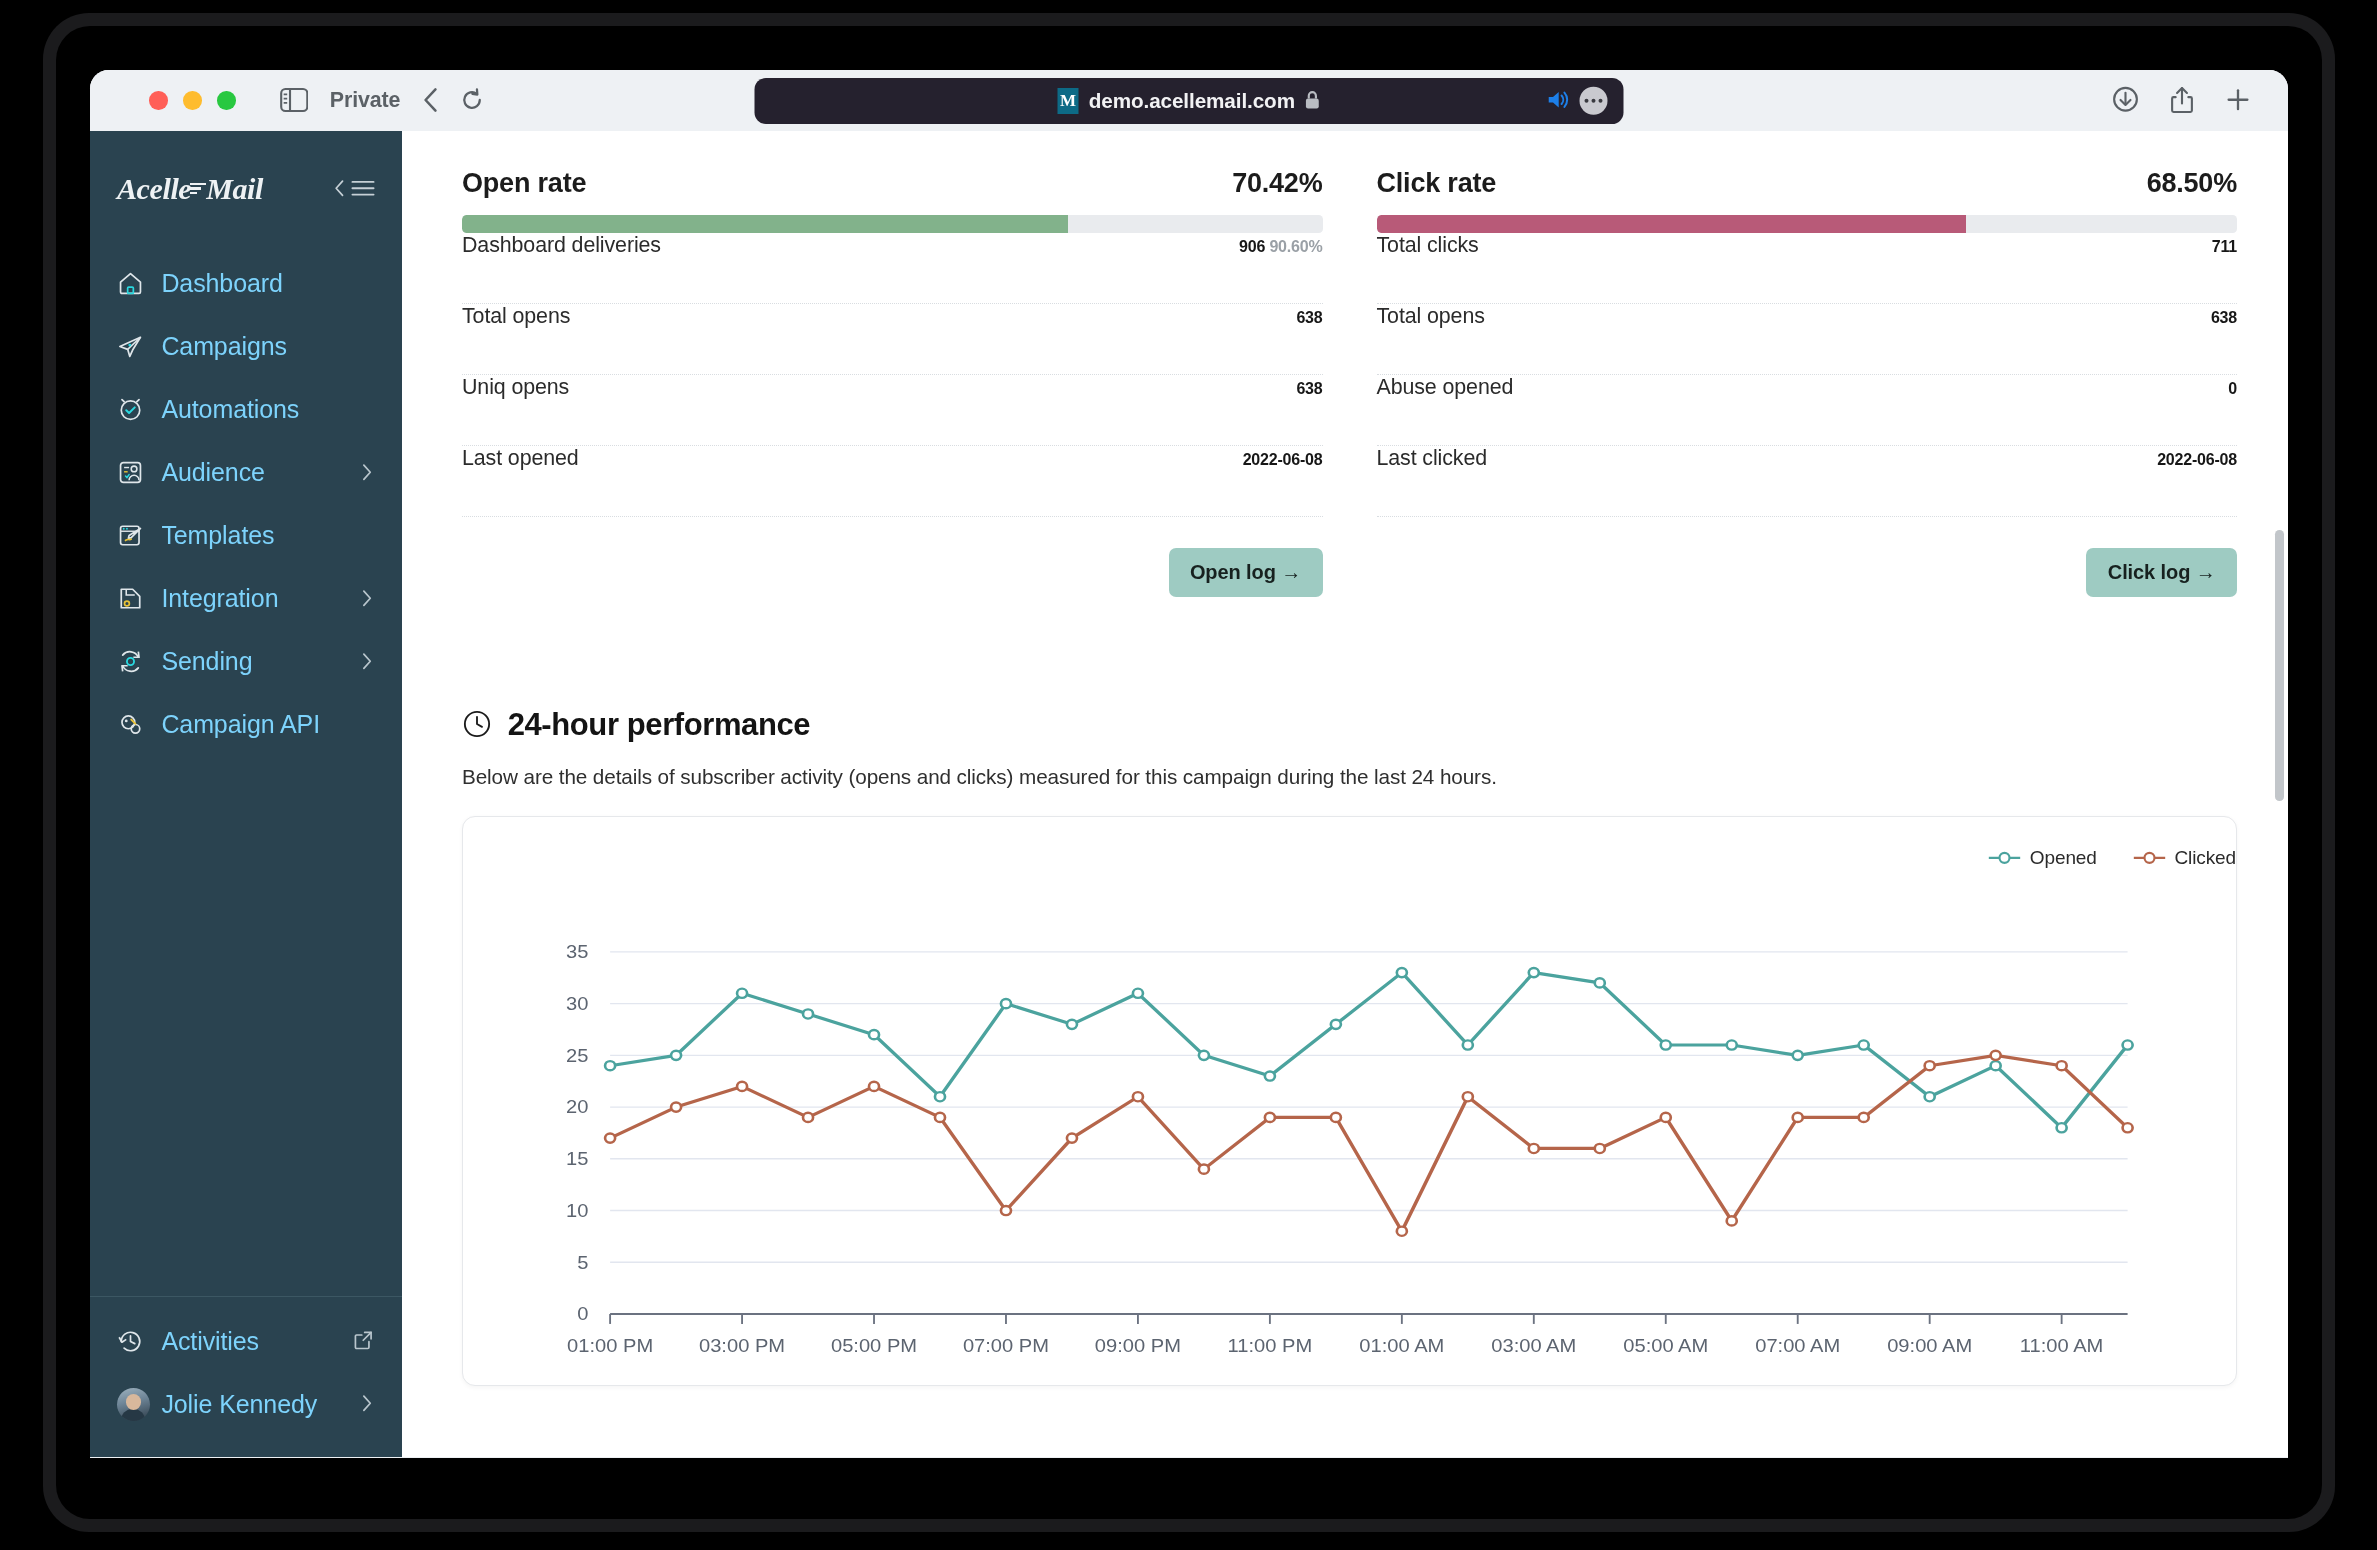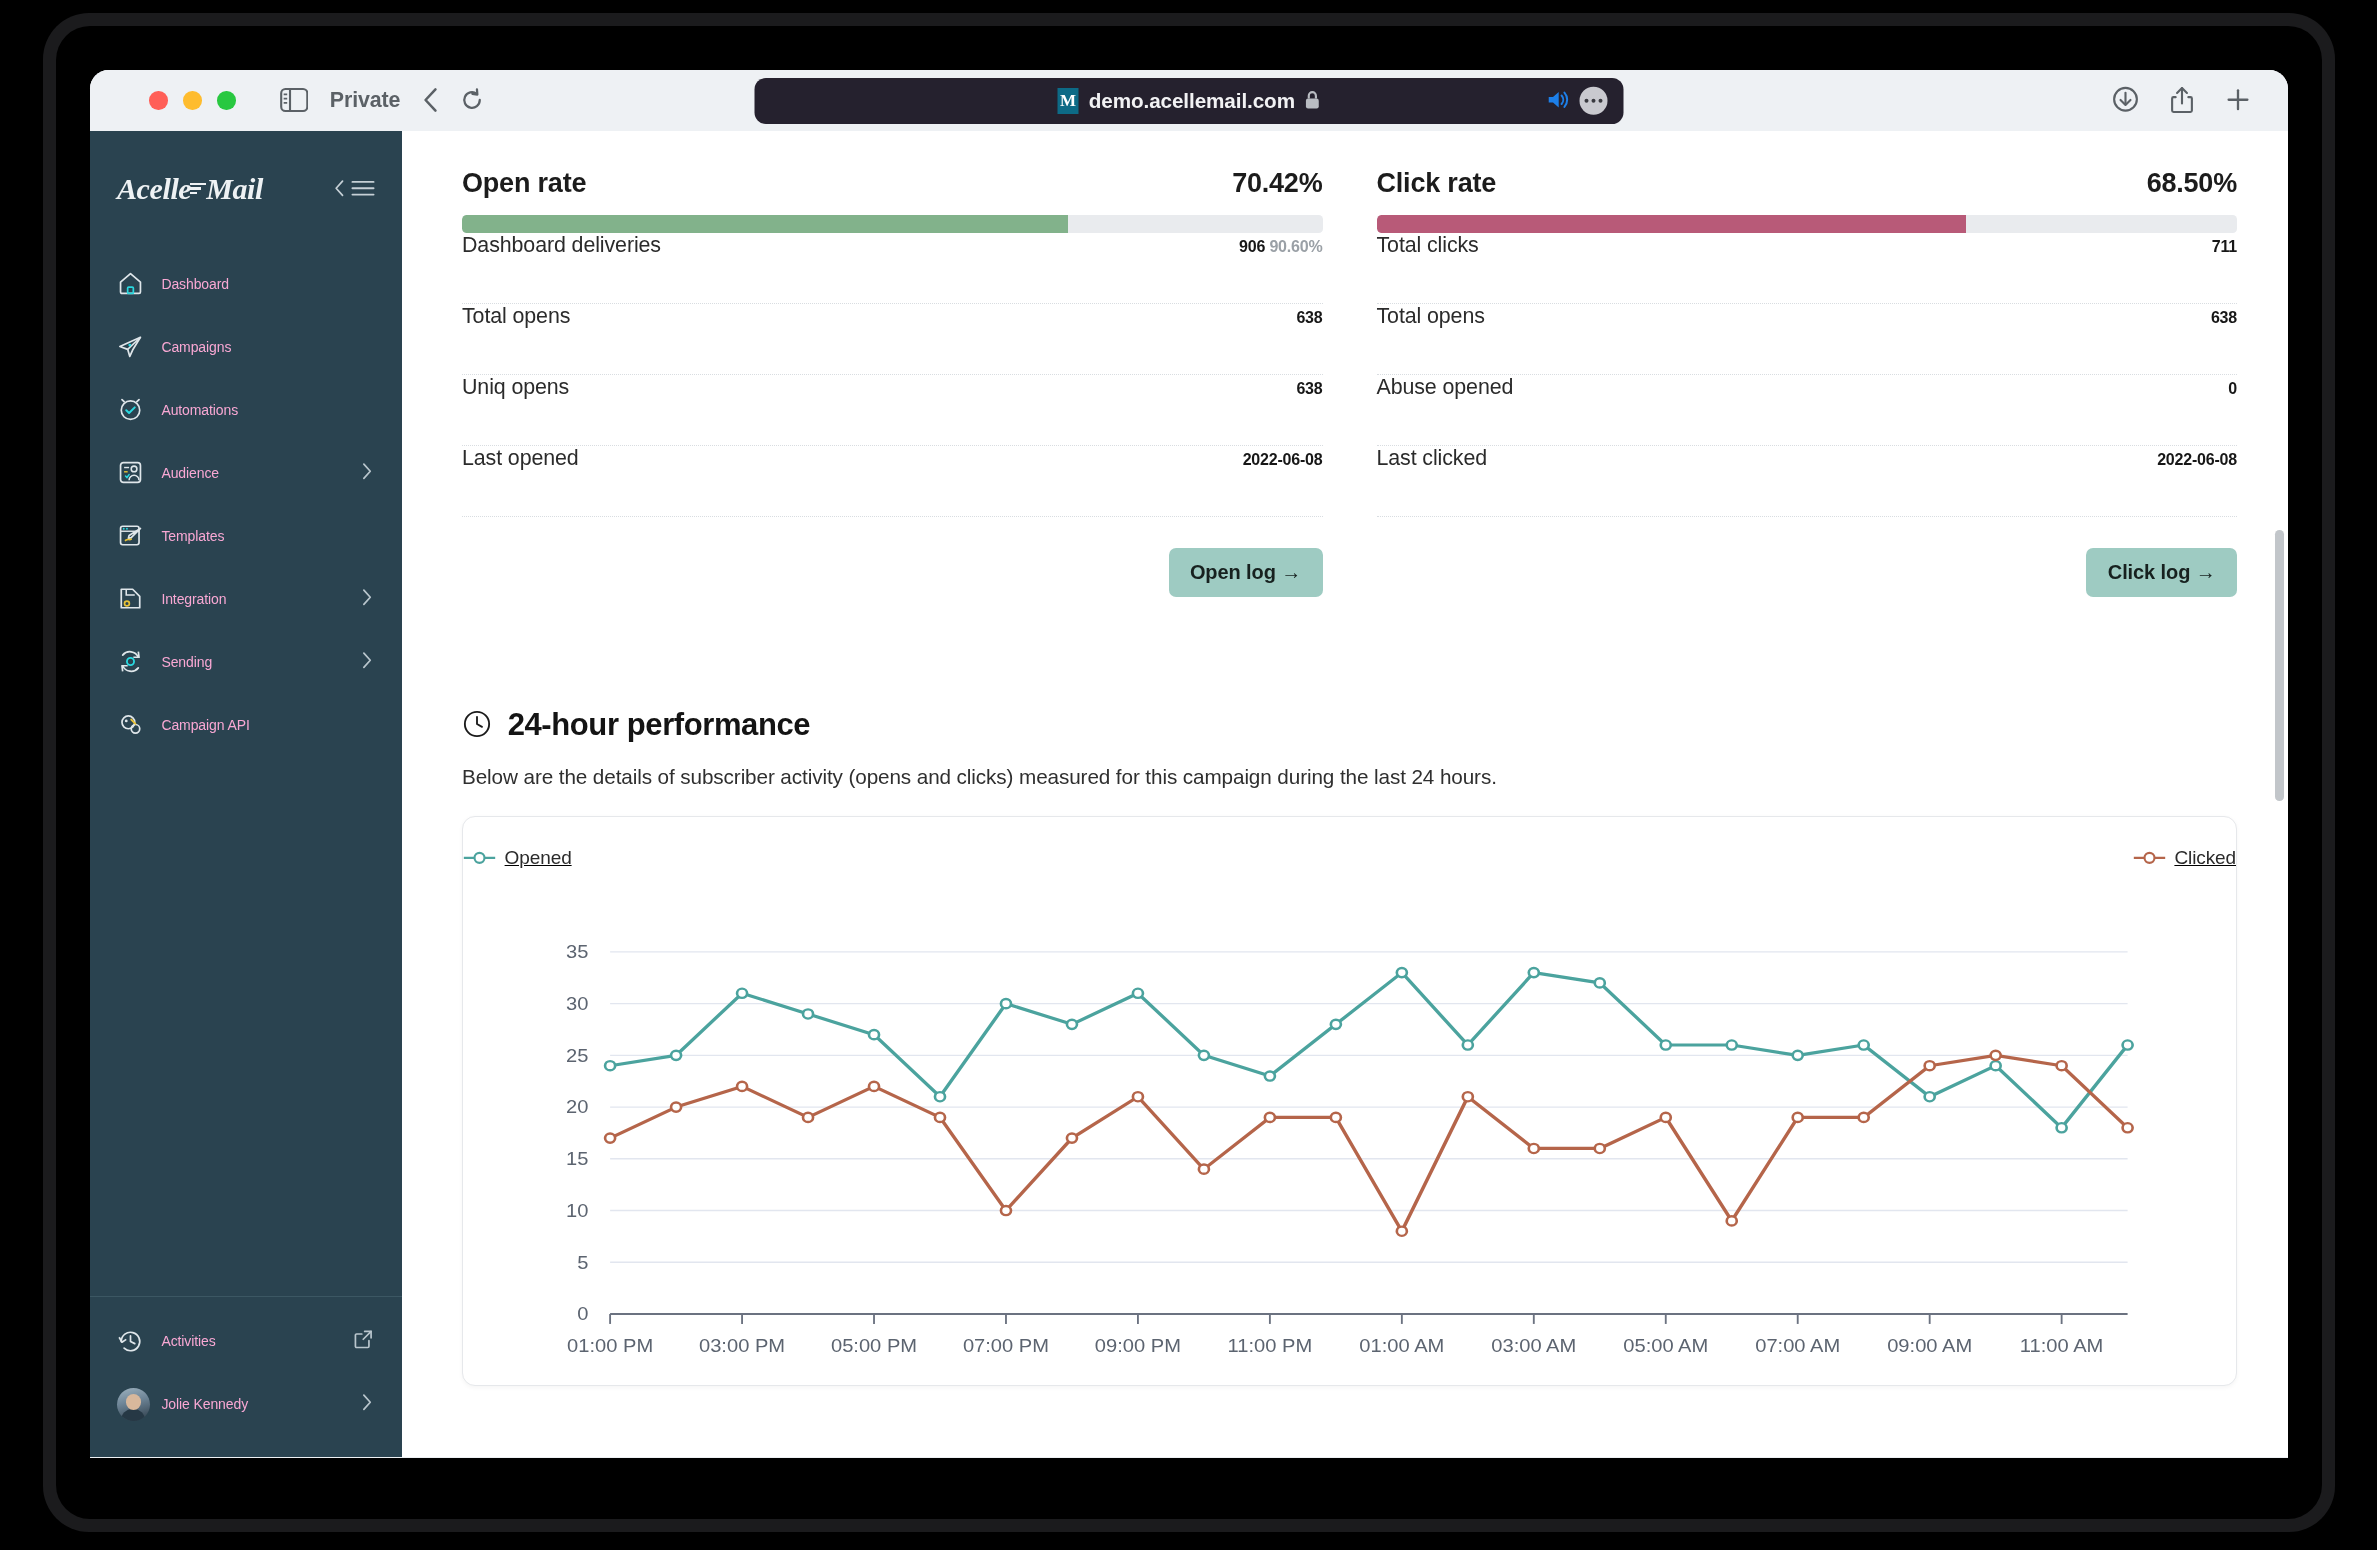--- a/index.html
+++ b/index.html
@@ -143,22 +143,22 @@
   .brand .speed i:nth-child(1){ width: 15.7px; }
   .brand .speed i:nth-child(2){ width: 10.7px; }
   .brand .speed i:nth-child(3){ width: 7.1px; }
   .collapse-btn { display: flex; align-items: center; gap: 5.7px; cursor: pointer; }
 
   .nav { padding-top: 37px; flex: 1; }
   .nav-item {
     display: flex; align-items: center;
     height: 63px;
     padding: 0 27px;
-    color: #f9a8d4;
-    font-size: 14px;
+    color: #7dd3fc;
+    font-size: 25px;
     cursor: pointer;
     position: relative;
     text-align: right;
   }
   .nav-item .ic { width: 33px; flex-shrink: 0; display: flex; align-items: center; }
   .nav-item .lbl { margin-left: 11.4px; letter-spacing: -0.1px; }
   .nav-item .chev { position: absolute; right: 30px; }
 
   .sidebar-footer {
     border-top: 0.7px solid #3c5763;
@@ -250,21 +250,21 @@
     background: #fff;
     border: 0.7px solid #e6e8eb;
     border-radius: 13px;
     height: 570px;
     box-shadow: 0 1.4px 4.3px rgba(0,0,0,0.04);
     position: relative;
     overflow: hidden;
   }
   .chart-legend {
     position: absolute; top: 30px; left: 0; right: 0;
-    display: flex; justify-content: space-between;  text-decoration: underline;
+    display: flex; justify-content: flex-end; gap: 36px;
   }
   .legend-item { display: flex; align-items: center; gap: 8.6px; }
   .legend-txt { font-size: 19px; color: #2b2b2b; letter-spacing: -0.1px; }
 
   .chart-svg { position: absolute; left: 0; top: 0; width: 100%; height: 100%; }
 
   
   .scroll-track {
     position: absolute; right: 4.3px; top: 399px;
     width: 8.6px; height: 271px;

